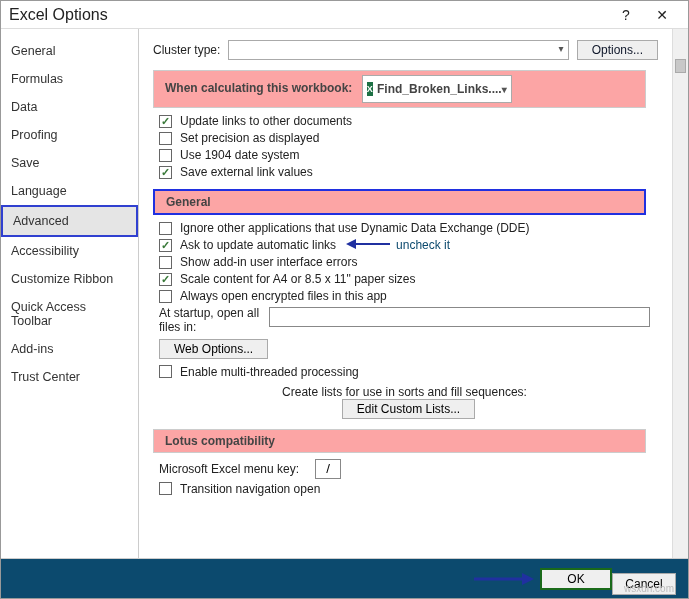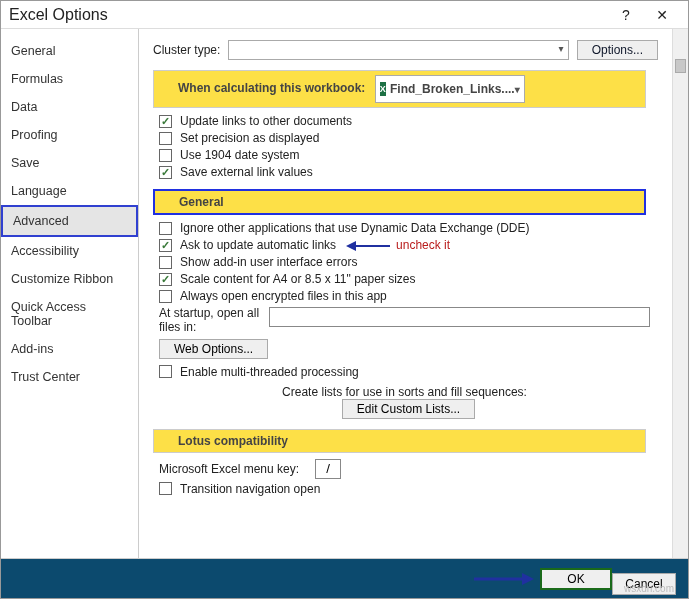--- a/index.html
+++ b/index.html
@@ -14,30 +14,30 @@
 .side-item.selected { border: 2px solid #3040d0; background: #e5e5e5; }
 .content { flex: 1; position: relative; overflow: hidden; }
 .scroll { position: absolute; top:0; left:0; right:16px; bottom:0; overflow-y: auto; padding: 8px 14px 4px 14px; }
 .vscroll { position:absolute; right:0; top:0; bottom:0; width:16px; background:#f0f0f0; border-left:1px solid #ddd;}
 .vscroll .thumb { position:absolute; top:30px; left:2px; right:2px; height:14px; background:#c8c8c8; border:1px solid #aaa;}
 .row { display: flex; align-items: center; margin: 3px 0; }
 .lbl { margin-right: 8px; white-space: nowrap; }
 .cluster-sel { flex:1; height:20px; border:1px solid #aaa; background:#fff; }
 .btn { border:1px solid #aaa; background:#efefef; padding:2px 14px; font-size:12px; cursor:pointer; }
 .btn.dis { color:#0f172a; }
-.section-band { background:#fde047; border:1px solid #ccc; padding:4px 24px; font-weight:600; margin:10px 12px 6px 0; color:#444;}
+.section-band { background:#fca5a5; border:1px solid #ccc; padding:4px 11px; font-weight:600; margin:10px 12px 6px 0; color:#444;}
 .section-band.general-hi { border:2px solid #2030e0; }
 .workbook-sel { display:inline-flex; align-items:center; border:1px solid #aaa; height:28px; width:150px; padding:0 4px; background:#fff; margin-left:6px;}
 .wb-icon { width:14px; height:14px; background:#1d7044; margin-right:4px; display:inline-block;}
 .wb-icon::after{content:"X"; color:#fff; font-size:9px; font-weight:bold; display:block; text-align:center; line-height:14px;}
 .chev { margin-left:auto; font-size:10px; color:#555;}
 .chk-row { display:flex; align-items:center; margin:3px 0 3px 6px; }
 .chk { width:13px; height:13px; border:1px solid #666; margin-right:8px; display:inline-flex; align-items:center; justify-content:center; font-size:11px; color:#2b6; background:#fff;}
 .chk.checked::after { content:"✓"; color:#3a7a3a; font-weight:bold;}
-.annot { color:#b91c1c; margin-left:10px; display:inline-flex; align-items:flex-end; font-size:12px;}
+.annot { color:#0c4a6e; margin-left:10px; display:inline-flex; align-items:flex-start; font-size:12px;}
 .arrow-svg { margin-right:6px; }
 .startup-row { display:flex; align-items:flex-start; margin:4px 8px 4px 6px;}
 .startup-lbl { width:110px; line-height:1.15;}
 .startup-input { flex:1; height:20px; border:1px solid #888;}
 .webopt { margin:4px 0 6px 6px; }
 .menukey { width:26px; height:20px; border:1px solid #888; margin-left:8px; text-align:center;}
 .footer { height:40px; border-top:1px solid #ccc; display:flex; align-items:center; justify-content:flex-end; padding:0 12px; background:#0c4a6e;}
 .footer .ok { border:2px solid #1a6a1a; width:72px; text-align:center; padding:2px 0;}
 .footer .cancel { width:64px; text-align:center; padding:3px 0; border:1px solid #aaa; background:#efefef;margin-top:11px;}
 .footer .arrow-to-ok { margin-right:6px; }

